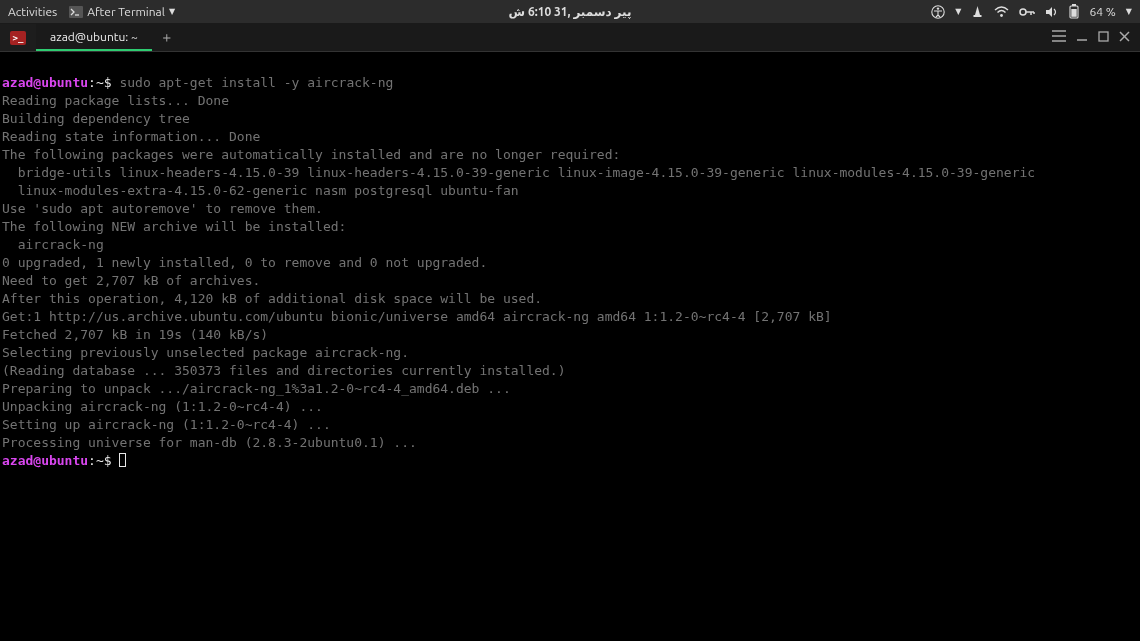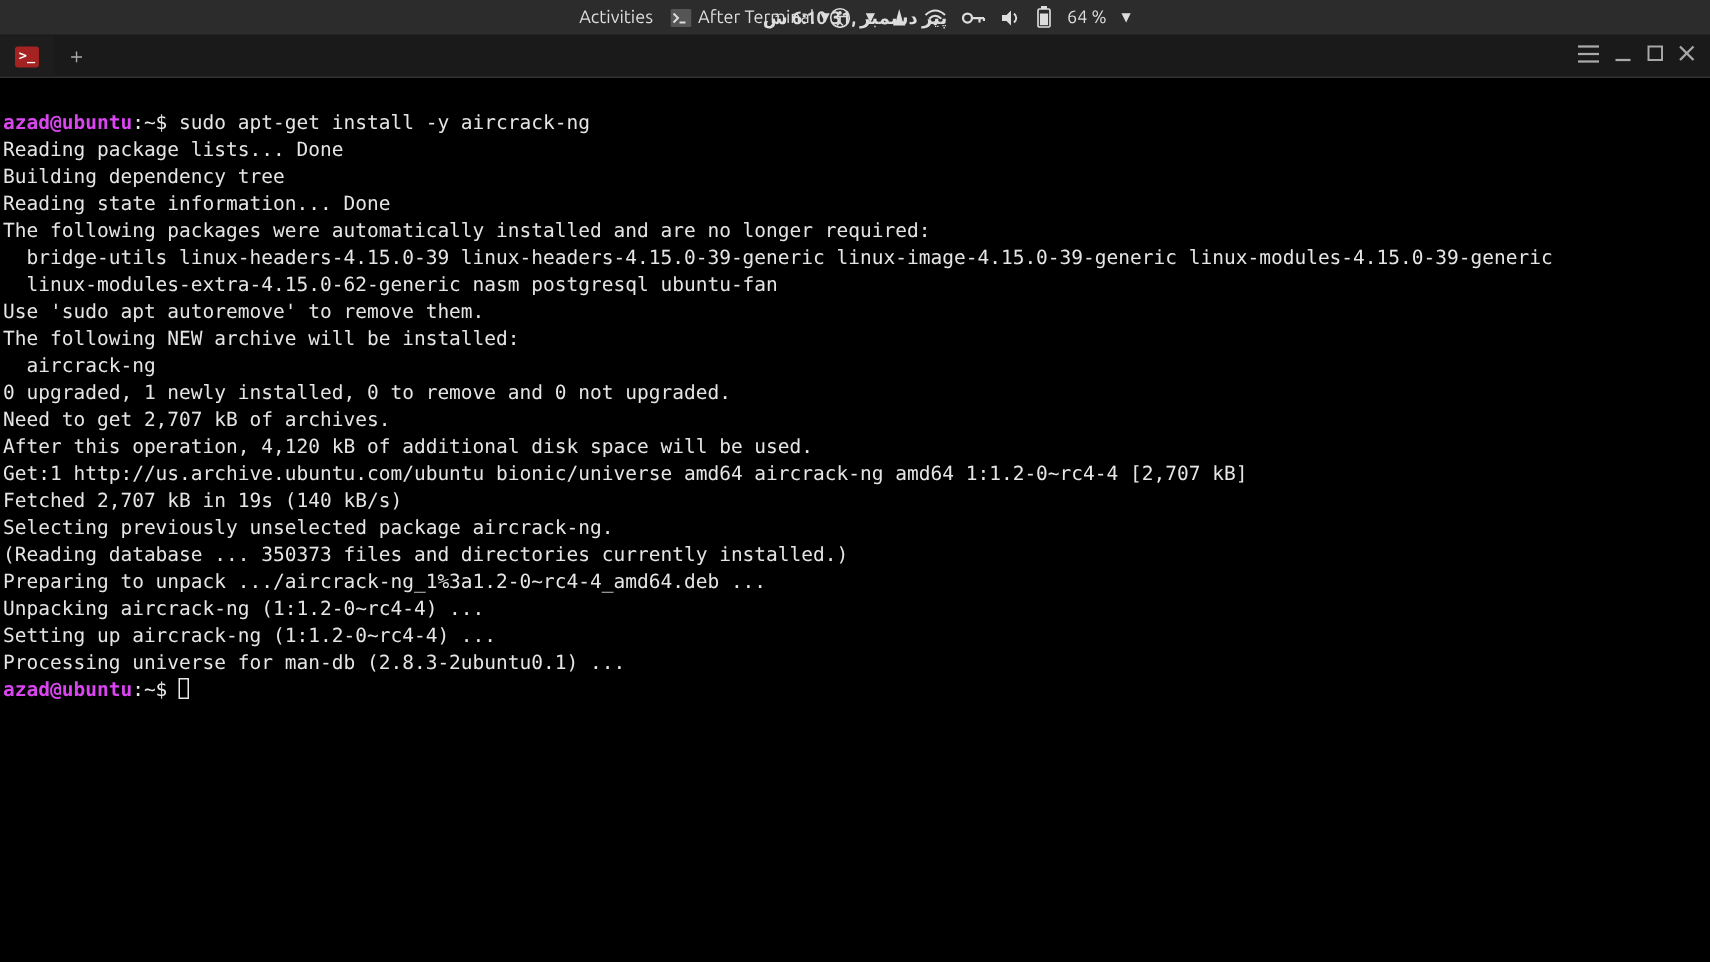--- a/index.html
+++ b/index.html
@@ -10,21 +10,21 @@
     font-family: "DejaVu Sans Mono", "Liberation Mono", monospace;
     font-size: 13px;
     overflow: hidden;
     color: #ccc;
   }
   .top-bar {
     height: 24px;
     background: #2c2c2c;
     display: flex;
     align-items: center;
-    justify-content: center;
+    justify-content: space-between;
     padding: 0 8px;
     font-family: "Ubuntu", "DejaVu Sans", sans-serif;
     font-size: 12px;
     color: #ddd;
     border-bottom: 1px solid #1a1a1a;
   }
   .top-left { display: flex; align-items: center; gap: 12px; }
   .top-center { position: absolute; left: 50%; transform: translateX(-50%); font-weight: bold;}
   .top-right { display: flex; align-items: center; gap: 10px; }
   .app-menu { display: flex; align-items: center; gap: 4px; }
@@ -72,21 +72,21 @@
     color: #aaa; font-size: 13px;
   }
   .terminal {
     padding: 4px 2px;
     line-height: 18px;
     white-space: pre;
     font-size: 13px;
   }
   .green { color: #d946ef; font-weight: bold; }
   .white { color: #e8e8e8; }
-  .cyan { color: #e5e5e5; }
+  .cyan { color: #737373; }
   .cursor {
     display: inline-block;
     width: 7px; height: 14px;
     border: 1px solid #e8e8e8;
     vertical-align: -2px;
   }
   .sys-icon { display:inline-flex; align-items:center; }
 </style>
 </head>
 <body>
@@ -151,20 +151,23 @@
         </svg>
     </span>
     <span>64 %</span>
     <span class="tri-down">▼</span>
   </div>
 </div>
 
 <div class="tab-bar">
   <div class="tab-icon">
     <div class="term-icon">&gt;_</div>
+  </div>
+  <div class="tab">
+    <span>azad@ubuntu: ~</span>
   </div>
   <div class="tab-add">＋</div>
   <div class="tab-right">
     <span>
       <svg width="14" height="12" viewBox="0 0 14 12">
           <line x1="0" y1="1" x2="14" y2="1" stroke="#aaa" stroke-width="1.5"></line>
           <line x1="0" y1="6" x2="14" y2="6" stroke="#aaa" stroke-width="1.5"></line>
           <line x1="0" y1="11" x2="14" y2="11" stroke="#aaa" stroke-width="1.5"></line>
         </svg>
     </span>

